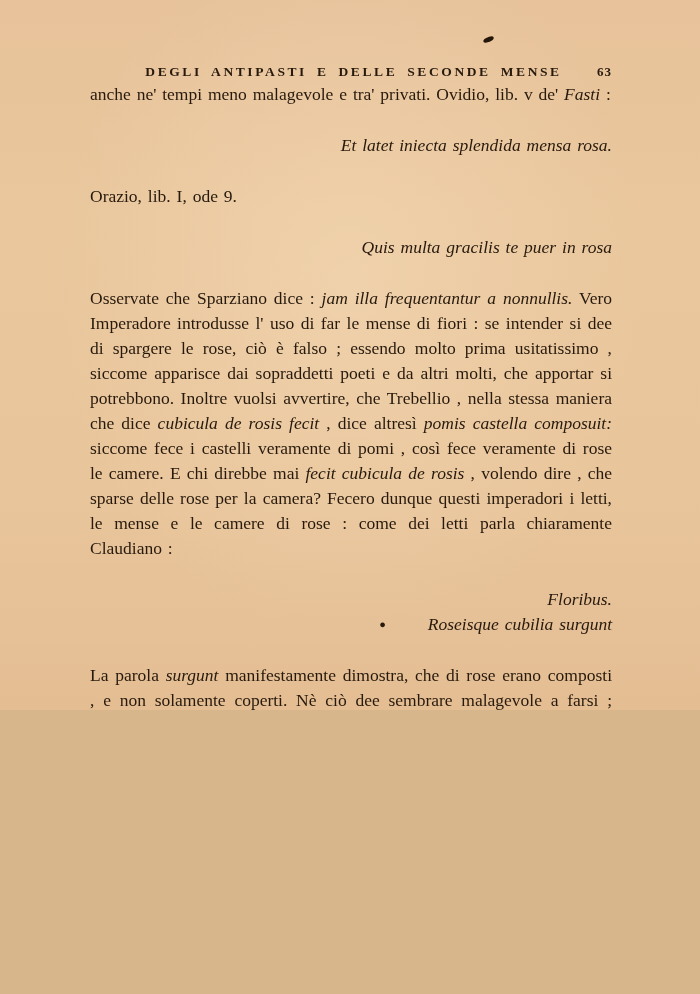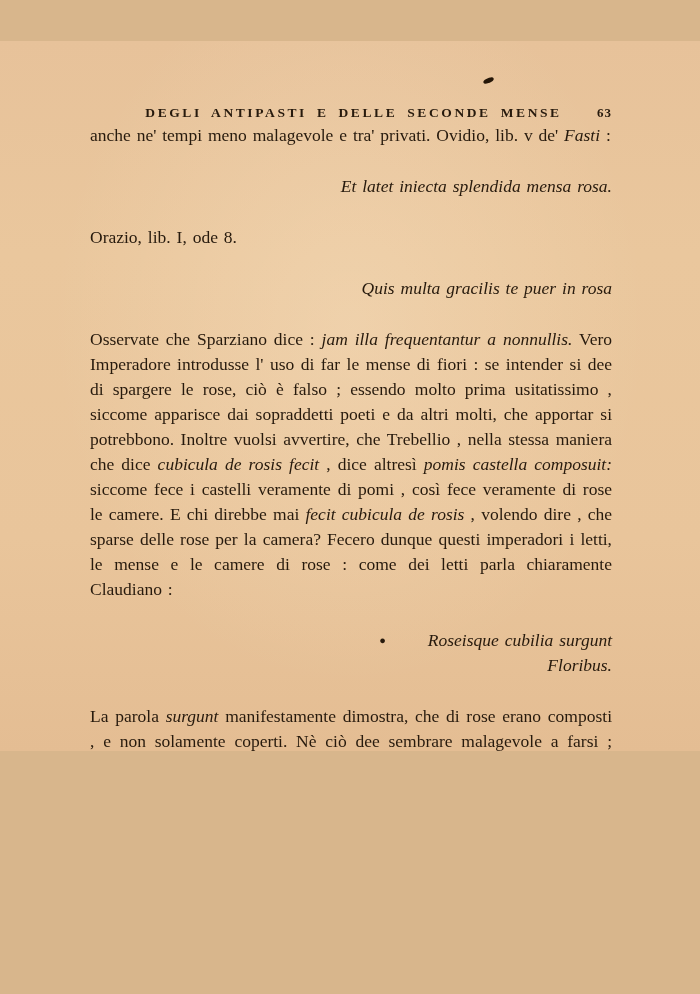--- a/index.html
+++ b/index.html
@@ -13,21 +13,20 @@
     position: relative;
     width: 700px;
     height: 710px;
     overflow: hidden;
     background:
       radial-gradient(ellipse at 50% 40%, rgba(255,240,214,0.25) 0%, rgba(0,0,0,0) 60%),
       linear-gradient(180deg, #e7c29a 0%, #eac79d 30%, #e9c59b 70%, #e4bd93 100%);
     color: #271a0d;
     box-sizing: border-box;
     padding: 64px 88px 8px 90px;
-    margin-top: 41px;
   }
   .ink-mark {
     position: absolute;
     left: 483px;
     top: 37px;
     width: 11px;
     height: 5px;
     background: #241608;
     border-radius: 60% 40% 55% 45%;
     transform: rotate(-18deg);
@@ -95,30 +94,30 @@
   </div>
 
   <div class="body-text">
 
     <p class="para"><span>anche ne' tempi meno malagevole e tra' privati. Ovidio, lib. v de' </span><em class="it">Fasti</em><span> :</span></p>
 
     <div class="quote">
       <div class="qline">Et latet iniecta splendida mensa rosa.</div>
     </div>
 
-    <div class="attribution">Orazio, lib. I, ode 8.</div>
+    <div class="attribution">Orazio, lib. I, ode 9.</div>
 
     <div class="quote">
       <div class="qline">Quis multa gracilis te puer in rosa</div>
     </div>
 
     <p class="para"><span>Osservate che Sparziano dice : </span><em class="it">jam illa frequentantur a nonnullis.</em><span> Vero Imperadore introdusse l' uso di far le mense di fiori : se intender si dee di spargere le rose, ciò è falso ; essendo molto prima usitatissimo , siccome apparisce dai sopraddetti poeti e da altri molti, che apportar si potrebbono. Inoltre vuolsi avvertire, che Trebellio , nella stessa maniera che dice </span><em class="it">cubicula de rosis fecit</em><span> , dice altresì </span><em class="it">pomis castella composuit:</em><span> siccome fece i castelli veramente di pomi , così fece veramente di rose le camere. E chi direbbe mai </span><em class="it">fecit cubicula de rosis</em><span> , volendo dire , che sparse delle rose per la camera? Fecero dunque questi imperadori i letti, le mense e le camere di rose : come dei letti parla chiaramente Claudiano :</span></p>
 
     <div class="quote">
+      <div class="qline">Floribus.</div>
       <div class="qline deep"><span class="bullet">●</span><span class="qtext">Roseisque cubilia surgunt</span></div>
-      <div class="qline">Floribus.</div>
     </div>
 
     <p class="para"><span>La parola </span><em class="it">surgunt</em><span> manifestamente dimostra, che di rose erano composti , e non solamente coperti. Nè ciò dee sembrare malagevole a farsi ; potendosi unire le rose con reti, o con altri sostegni accomodarle alla figura che si desidera , sicchè possano sostenere il peso delle vivande. Quando Cleopatra alzò nel Cenacolo le rose all'altezza d'un cubito, l'inviluppò nelle reti, come avverte Ateneo. Non vi ha dubbio, che quelli quarantasei</span></p>
 
   </div>
 
 </div>
 
 </body></html>

